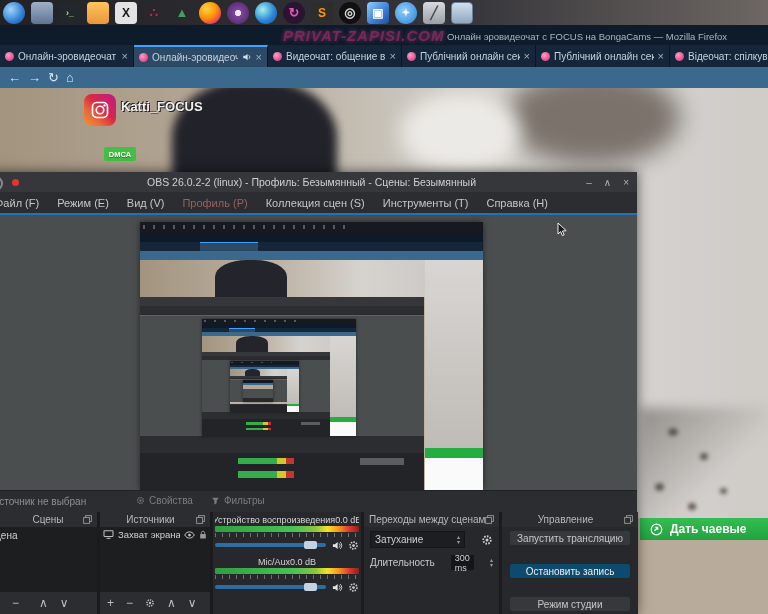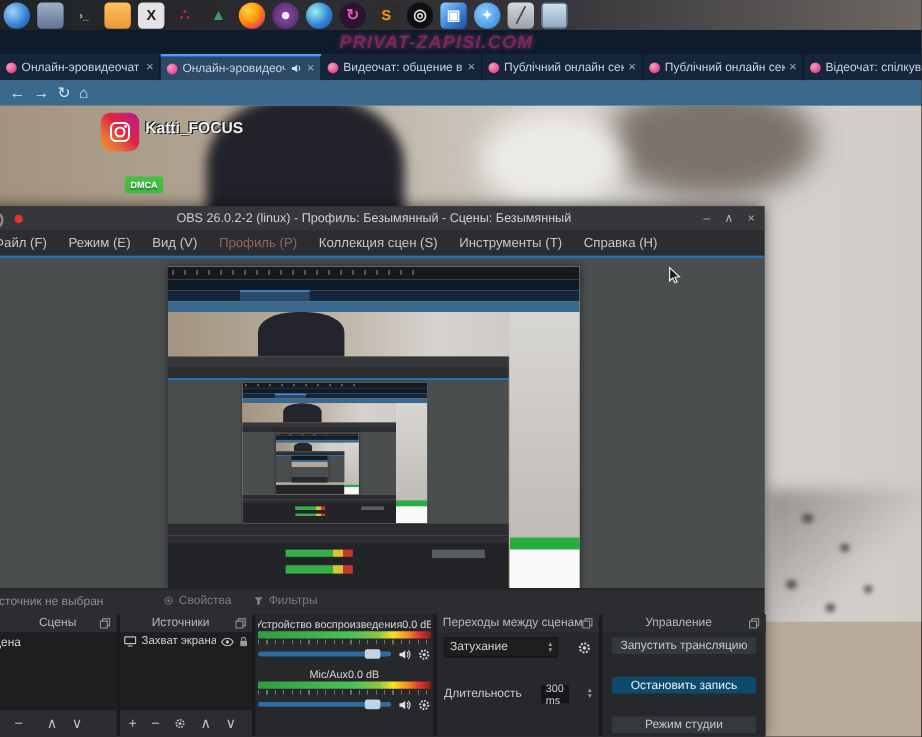--- a/index.html
+++ b/index.html
@@ -126,21 +126,21 @@
   .mixer-body{flex:1;padding:2px 2px 0 2px;overflow:hidden}
   .ch-row{display:flex;justify-content:center;font-size:9px;color:#d6d6d6;padding:1px 1px 0 1px;white-space:nowrap;overflow:hidden}
   .meter{height:6px;border-radius:1px;margin-top:1px;
     background:linear-gradient(90deg,#2f9e3f 0,#49c254 55%,#8dc63f 70%,#f5e327 78%,#f7941d 86%,#e03a2f 93%,#8f1f1a 100%)}
   .ticks{height:4px;margin-top:1px;
     background:repeating-linear-gradient(90deg,#6f6f6f 0 1px,transparent 1px 7px)}
   .slider-row{display:flex;align-items:center;gap:5px;height:14px;margin-top:1px}
   .slider{position:relative;flex:1;height:4px;background:#2d6da3;border-radius:2px}
   .slider-handle{position:absolute;right:8%;top:-2px;width:13px;height:8px;background:#c3d3e2;border-radius:2px}
   .trans-body{flex:1;padding:4px 6px;font-size:10px;color:#c8c8c8}
-  .trans-row{display:flex;align-items:center;gap:16px;margin-bottom:23px}
+  .trans-row{display:flex;align-items:center;gap:16px;margin-bottom:7px}
   .select{flex:1;height:15px;background:#1c1e20;border:1px solid #141619;display:flex;align-items:center;
     padding:0 4px;color:#d0d0d0}
   .spin{display:flex;flex-direction:column;font-size:6px;line-height:5px;color:#9a9a9a;margin-left:auto}
   .dur-value{width:46px;height:15px;background:#141619;display:flex;align-items:center;justify-content:flex-end;
     padding:0 4px;box-sizing:border-box;font-size:9px;color:#d0d0d0}
   .ctl-body{flex:1;padding:4px 8px 0 8px}
   .ctl{height:14px;margin-bottom:19px;background:#36393c;border-radius:2px;display:flex;align-items:center;
     justify-content:center;font-size:10px;color:#c6c6c6;white-space:nowrap;overflow:hidden}
   .ctl.active{background:#0c4a6e;color:#efefef}
 
@@ -193,20 +193,21 @@
     <span class="tbi tbi-12">S</span>
     <span class="tbi tbi-13">◎</span>
     <span class="tbi tbi-14">▣</span>
     <span class="tbi tbi-15">✦</span>
     <span class="tbi tbi-16">╱</span>
     <span class="tbi tbi-17"></span>
   </div>
 
   <div class="ff-titlebar"></div>
   <div class="ff-watermark">PRIVAT-ZAPISI.COM</div>
+  <div class="ff-title">Онлайн эровидеочат с  FOCUS  на BongaCams — Mozilla Firefox</div>
 
   <div class="tabstrip">
     <div class="tab">
       <span class="favicon"></span>
       <span class="tab-label">Онлайн-эровидеочат с</span>
       <span class="tab-close">×</span>
     </div>
     <div class="tab active">
       <span class="favicon"></span>
       <span class="tab-label">Онлайн-эровидеочат</span>
@@ -281,20 +282,29 @@
       <svg width="20" height="20" viewBox="0 0 24 24">
           <rect x="3" y="3" width="18" height="18" rx="5" fill="none" stroke="#fff" stroke-width="2"></rect>
           <circle cx="12" cy="12" r="4.5" fill="none" stroke="#fff" stroke-width="2"></circle>
           <circle cx="17.5" cy="6.5" r="1.4" fill="#fff"></circle>
         </svg>
     </div>
     <div class="insta-handle">Katti_FOCUS</div>
     <div class="dmca">DMCA</div>
   </div>
 
+  <div class="tip-btn">
+    <span class="ic">
+      <svg width="13" height="13" viewBox="0 0 16 16">
+          <circle cx="8" cy="8" r="6.5" fill="none" stroke="#fff" stroke-width="1.5"></circle>
+          <path d="M5.5 9.5L9.5 5.5M9.5 5.5H6.6M9.5 5.5v2.9" stroke="#fff" stroke-width="1.5" fill="none"></path>
+        </svg>
+    </span>
+    <span>Дать чаевые</span>
+  </div>
 
   <div class="obs">
     <div class="obs-titlebar">
       <span class="obs-appicon"></span>
       <span class="rec-dot"></span>
       <span class="obs-title">OBS 26.0.2-2 (linux) - Профиль: Безымянный - Сцены: Безымянный</span>
       <span class="obs-winbtns">
         <span>–</span>
         <span>∧</span>
         <span>×</span>

